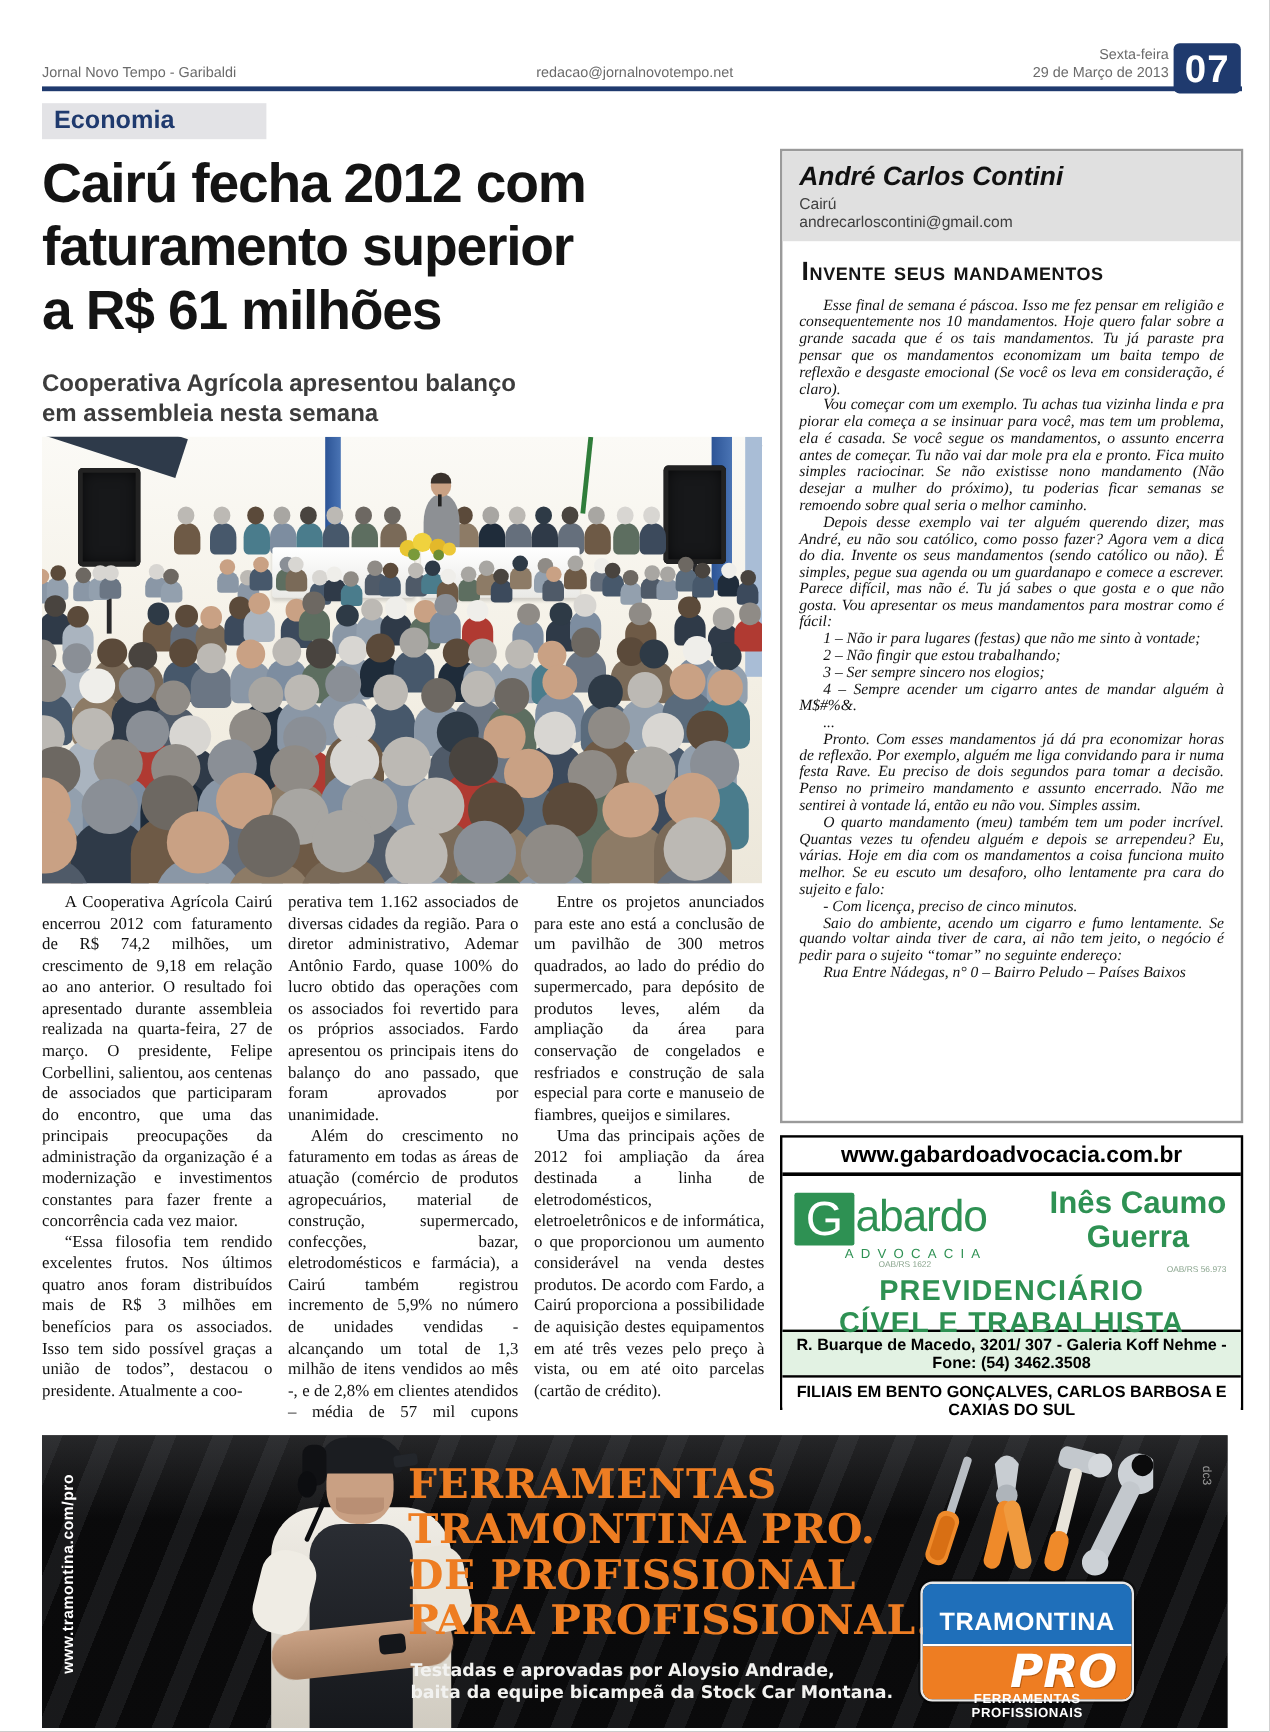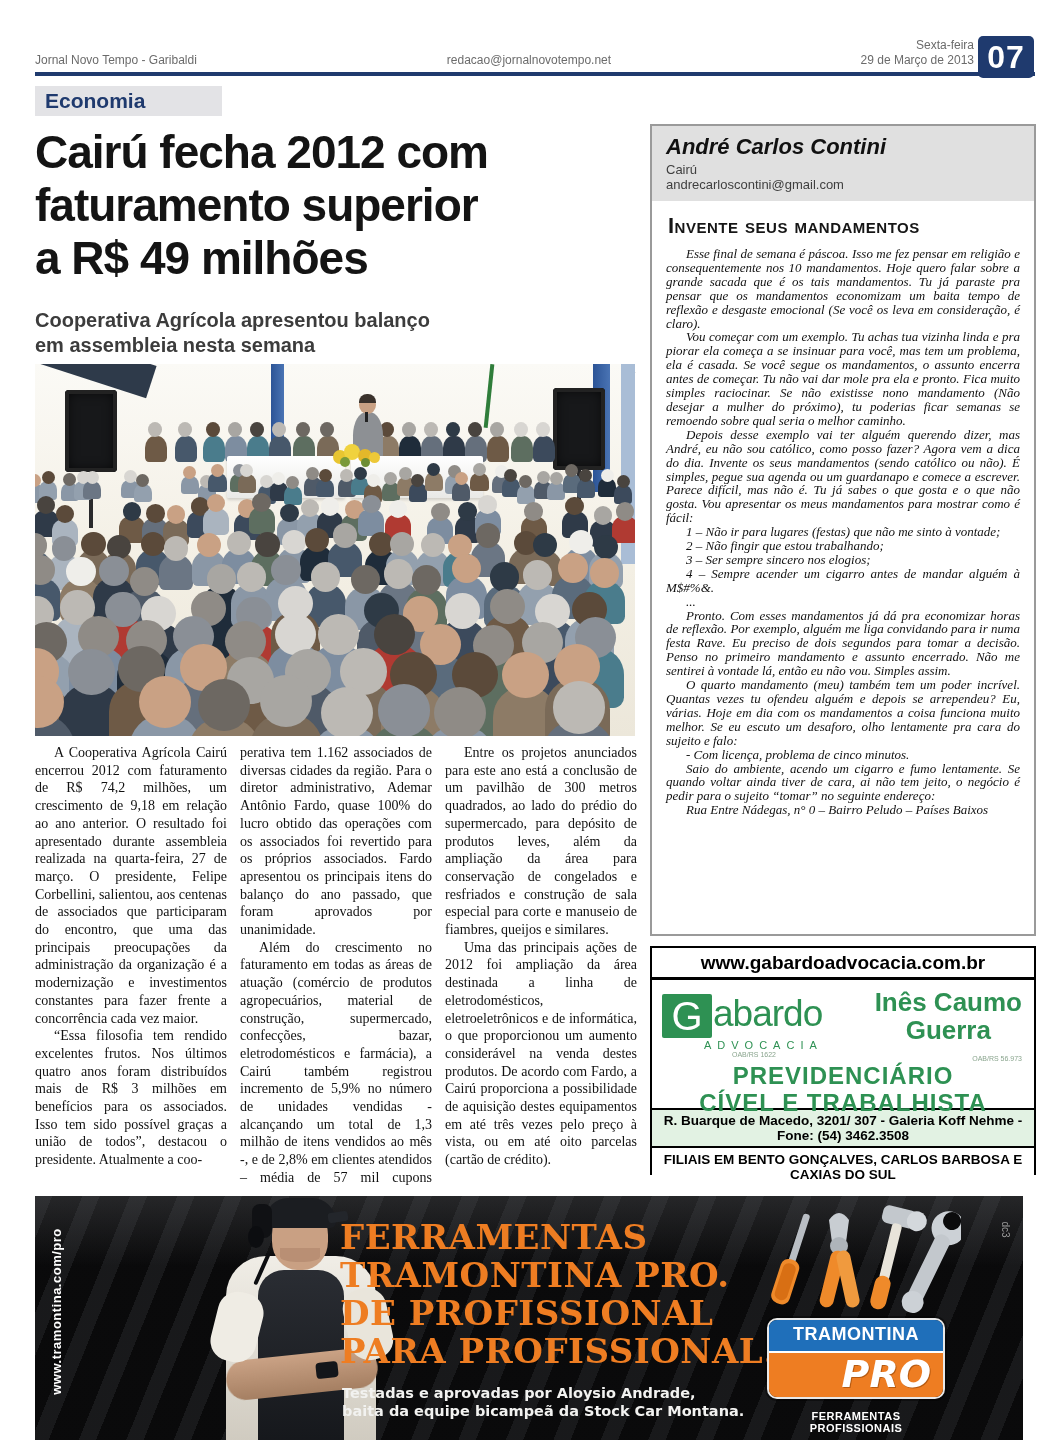--- a/index.html
+++ b/index.html
@@ -101,22 +101,22 @@
   #tram-man div{position:absolute;}
   #tram-headline{position:absolute;left:305px;top:22px;color:var(--orange);
     font-family:"DejaVu Serif",serif;font-weight:bold;font-size:34px;line-height:38px;letter-spacing:.5px;}
   #tram-headline span{display:block;}
   #tram-sub{position:absolute;left:307px;top:188px;color:#f2f2f0;font-weight:bold;
     font-size:14.5px;line-height:18px;font-family:"DejaVu Sans",sans-serif;}
   #tram-sub span{display:block;}
   #tram-tools{position:absolute;right:62px;top:6px;}
   #tram-logo{position:absolute;right:78px;top:122px;width:178px;border:2px solid #e8e8e8;
     border-radius:10px;overflow:hidden;box-shadow:0 0 0 2px rgba(0,0,0,.4);}
-  #tram-logo-top{background:var(--tblue);color:#fff;font-weight:bold;font-size:18px;
-    text-align:center;padding:4px 0 6px 0;letter-spacing:.5px;border-bottom:2px solid #fff;}
+  #tram-logo-top{background:var(--tblue);color:#fff;font-weight:bold;font-size:21px;
+    text-align:center;padding:20px 0 6px 0;letter-spacing:.5px;border-bottom:2px solid #fff;}
   #tram-logo-pro{background:var(--orange);color:#fff;font-weight:bold;font-style:italic;
     font-size:38px;line-height:40px;text-align:right;padding:1px 12px 3px 0;
     font-family:"DejaVu Sans",sans-serif;text-shadow:1px 1px 0 #b65a10;}
   #tram-logo-sub{position:absolute;right:78px;top:214px;width:178px;text-align:center;
     color:#fff;font-weight:bold;font-size:11px;letter-spacing:.5px;}
   #tram-corner{position:absolute;right:10px;top:28px;color:#9a9a9a;font-size:10px;
     transform:rotate(90deg);}
 </style>
 </head>
 <body style="--navy: #1f3a6e; --green: #2e9153; --orange: #ee7d22; --tblue: #1f6fba;">
@@ -131,21 +131,21 @@
   </div>
   <div id="hdr-rule"></div>
   <div id="page-num">07</div>
   <div id="section-bar">
     <span>Economia</span>
   </div>
 
   <h1 id="headline">
     <span>Cairú fecha 2012 com</span>
     <span>faturamento superior</span>
-    <span>a R$ 49 milhões</span>
+    <span>a R$ 61 milhões</span>
   </h1>
   <div id="subhead">
     <span>Cooperativa Agrícola apresentou balanço</span>
     <span>em assembleia nesta semana</span>
   </div>
   <div id="photo-credit">Foto: Cassius André Fanti</div>
 
   <div id="photo">
     <div class="pillar" style="left:236px;width:13px;height:120px;background:linear-gradient(90deg,#2c5496,#4a74b4);"></div>
     <div class="pillar" style="left:558px;width:17px;height:128px;background:linear-gradient(90deg,#2c5496,#4a74b4);"></div>
@@ -824,21 +824,21 @@
       <p>Esse final de semana é páscoa. Isso me fez pensar em religião e consequentemente nos 10 mandamentos. Hoje quero falar sobre a grande sacada que é os tais mandamentos. Tu já paraste pra pensar que os mandamentos economizam um baita tempo de reflexão e desgaste emocional (Se você os leva em consideração, é claro).</p>
       <p>Vou começar com um exemplo. Tu achas tua vizinha linda e pra piorar ela começa a se insinuar para você, mas tem um problema, ela é casada. Se você segue os mandamentos, o assunto encerra antes de começar. Tu não vai dar mole pra ela e pronto. Fica muito simples raciocinar. Se não existisse nono mandamento (Não desejar a mulher do próximo), tu poderias ficar semanas se remoendo sobre qual seria o melhor caminho.</p>
       <p>Depois desse exemplo vai ter alguém querendo dizer, mas André, eu não sou católico, como posso fazer? Agora vem a dica do dia. Invente os seus mandamentos (sendo católico ou não). É simples, pegue sua agenda ou um guardanapo e comece a escrever. Parece difícil, mas não é. Tu já sabes o que gosta e o que não gosta. Vou apresentar os meus mandamentos para mostrar como é fácil:</p>
       <p>1 – Não ir para lugares (festas) que não me sinto à vontade;</p>
       <p>2 – Não fingir que estou trabalhando;</p>
       <p>3 – Ser sempre sincero nos elogios;</p>
       <p>4 – Sempre acender um cigarro antes de mandar alguém à M$#%&amp;.</p>
       <p>...</p>
       <p>Pronto. Com esses mandamentos já dá pra economizar horas de reflexão. Por exemplo, alguém me liga convidando para ir numa festa Rave. Eu preciso de dois segundos para tomar a decisão. Penso no primeiro mandamento e assunto encerrado. Não me sentirei à vontade lá, então eu não vou. Simples assim.</p>
       <p>O quarto mandamento (meu) também tem um poder incrível. Quantas vezes tu ofendeu alguém e depois se arrependeu? Eu, várias. Hoje em dia com os mandamentos a coisa funciona muito melhor. Se eu escuto um desaforo, olho lentamente pra cara do sujeito e falo:</p>
-      <p>- Com licença, problema de cinco minutos.</p>
+      <p>- Com licença, preciso de cinco minutos.</p>
       <p>Saio do ambiente, acendo um cigarro e fumo lentamente. Se quando voltar ainda tiver de cara, ai não tem jeito, o negócio é pedir para o sujeito “tomar” no seguinte endereço:</p>
       <p>Rua Entre Nádegas, n° 0 – Bairro Peludo – Países Baixos</p>
     </div>
   </div>
 
   <div id="gabardo">
     <div id="gab-url">www.gabardoadvocacia.com.br</div>
     <div id="gab-mid">
       <div id="gab-logo">
         <div id="gab-logo-row">

